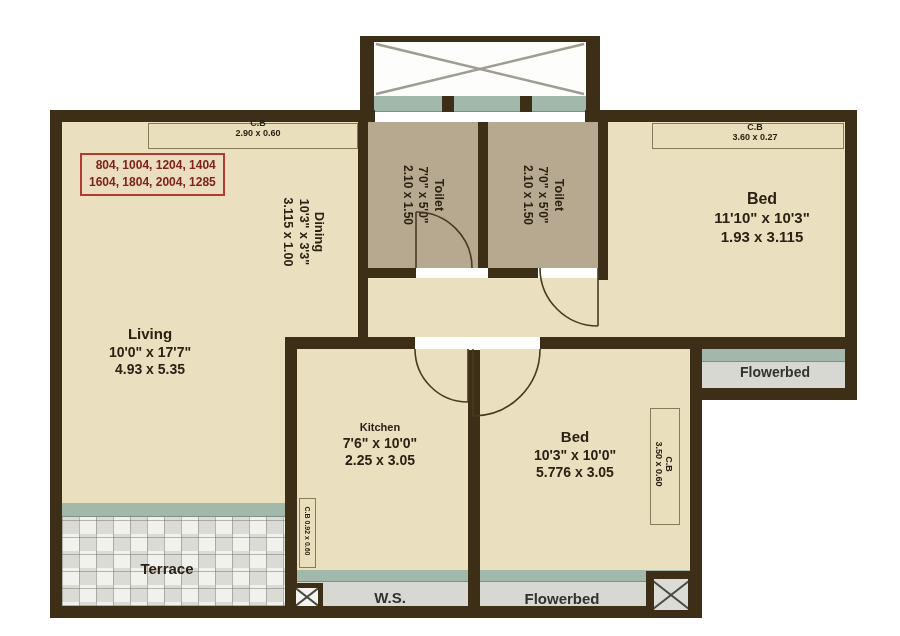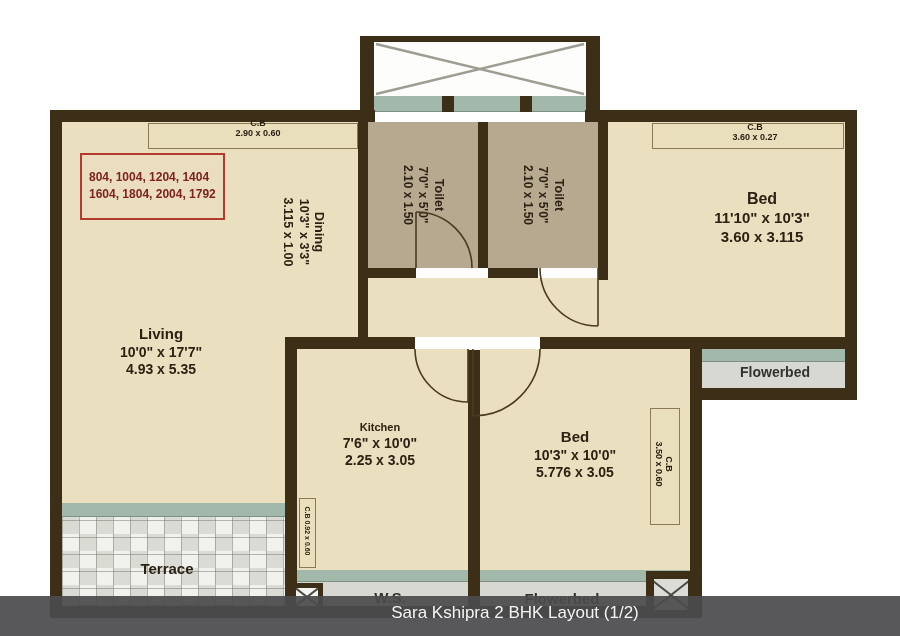--- a/index.html
+++ b/index.html
@@ -14,22 +14,22 @@
   .rlabel{position:absolute;z-index:5;text-align:center;color:#2b2214;font-weight:bold;
           transform:translate(-50%,-50%);white-space:nowrap;line-height:1.25;}
   .rlabel.rot{transform:translate(-50%,-50%) rotate(90deg);}
   .terrace{position:absolute;z-index:1;background-color:#ececdf;
     background-image:
       repeating-linear-gradient(0deg, rgba(120,118,110,.5) 0 1px, transparent 1px 17px),
       repeating-linear-gradient(90deg, rgba(120,118,110,.5) 0 1px, transparent 1px 17px),
       repeating-conic-gradient(#f1f1ed 0% 25%, #dbdbd5 0% 50%);
     background-size:auto,auto,34px 34px;}
   .unitbox{position:absolute;z-index:5;border:2px solid #b23a2e;background:rgba(240,215,200,.25);
-           color:#7e231b;font-weight:bold;font-size:12px;line-height:1.45;text-align:left;
-           padding:14px 7px;white-space:nowrap;}
+           color:#7e231b;font-weight:bold;font-size:12px;line-height:1.45;text-align:right;
+           padding:2px 7px;white-space:nowrap;}
   .cblabel{position:absolute;z-index:5;color:#2b2214;font-weight:bold;font-size:9px;line-height:1.15;
            text-align:center;transform:translate(-50%,-50%);white-space:nowrap;}
   .cblabel.rot{transform:translate(-50%,-50%) rotate(90deg);}
   .xbox{position:absolute;z-index:7;overflow:hidden;}
   .xbox .xl{position:absolute;left:50%;top:50%;width:150%;height:2px;background:#4b4b45;}
   .xbox .xl.a{transform:translate(-50%,-50%) rotate(38deg);}
   .xbox .xl.b{transform:translate(-50%,-50%) rotate(-38deg);}
   .overlay{position:absolute;left:0;top:0;z-index:6;}
   .caption-bar{position:absolute;left:0;top:596px;width:900px;height:40px;
                background:rgba(75,75,77,.93);z-index:10;}
@@ -112,24 +112,24 @@
       <line x1="598" y1="268" x2="598" y2="326"></line>
       <path d="M540,349 A67,67 0 0 1 473,416"></path>
       <line x1="473" y1="349" x2="473" y2="416"></line>
       <path d="M415,349 A53,53 0 0 0 468,402"></path>
       <line x1="468" y1="349" x2="468" y2="402"></line>
     </g>
   </svg>
 
   <div class="unitbox" style="left:80px;top:153px;">
     <div>804, 1004, 1204, 1404</div>
-    <div>1604, 1804, 2004, 1792</div>
+    <div>1604, 1804, 2004, 1285</div>
   </div>
 
-  <div class="rlabel" style="left:161px;top:352px;font-size:14px;">
+  <div class="rlabel" style="left:150px;top:352px;font-size:14px;">
     <div style="font-size:15px;">Living</div>
     <div>10'0" x 17'7"</div>
     <div>4.93 x 5.35</div>
   </div>
 
   <div class="rlabel rot" style="left:303px;top:232px;font-size:12.5px;">
     <div style="font-size:13px;">Dining</div>
     <div>10'3" x 3'3"</div>
     <div>3.115 x 1.00</div>
   </div>
@@ -142,21 +142,21 @@
 
   <div class="rlabel rot" style="left:543px;top:195px;font-size:12px;">
     <div style="font-size:12.5px;">Toilet</div>
     <div>7'0" x 5'0"</div>
     <div>2.10 x 1.50</div>
   </div>
 
   <div class="rlabel" style="left:762px;top:218px;font-size:15px;">
     <div style="font-size:16px;">Bed</div>
     <div>11'10" x 10'3"</div>
-    <div>3.60 x 3.115</div>
+    <div>1.93 x 3.115</div>
   </div>
 
   <div class="rlabel" style="left:380px;top:445px;font-size:14px;">
     <div style="font-size:11px;">Kitchen</div>
     <div>7'6" x 10'0"</div>
     <div>2.25 x 3.05</div>
   </div>
 
   <div class="rlabel" style="left:575px;top:455px;font-size:14px;">
     <div style="font-size:15px;">Bed</div>
@@ -176,17 +176,14 @@
   <div class="cblabel" style="left:755px;top:132px;">
     <div>C.B</div>
     <div>3.60 x 0.27</div>
   </div>
   <div class="cblabel rot" style="left:664px;top:464px;">
     <div>C.B</div>
     <div>3.50 x 0.60</div>
   </div>
   <div class="cblabel rot" style="left:307px;top:531px;font-size:7px;">C.B 0.92 x 0.60</div>
 
-  <div class="caption-bar">
-    <div class="caption-text">Sara Kshipra 2 BHK Layout (1/2)</div>
-  </div>
 
 </div>
 
 </body></html>

